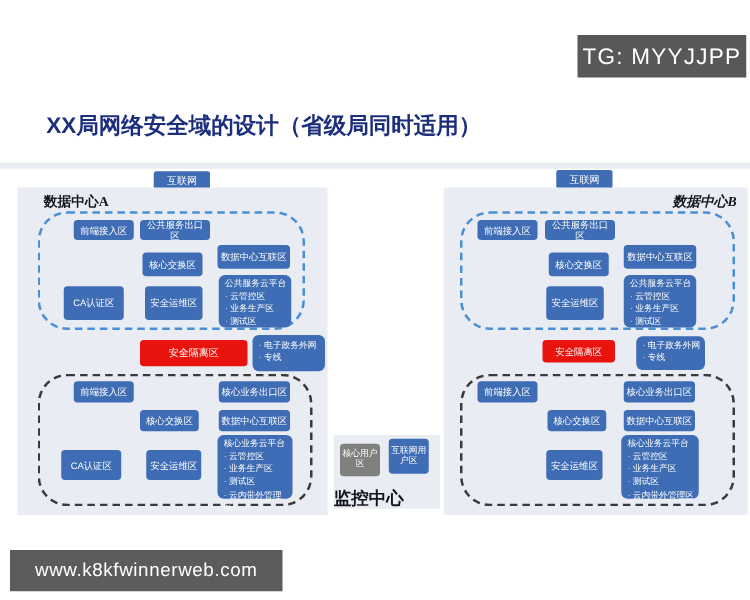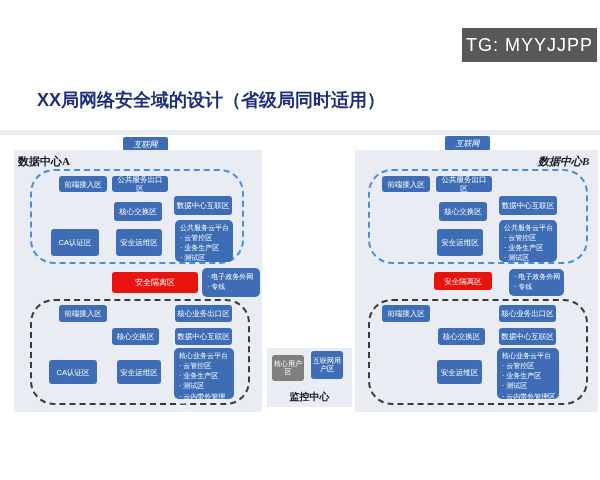--- a/index.html
+++ b/index.html
@@ -6,54 +6,54 @@
   .stage{position:relative;width:600px;height:480px;background:#fff;overflow:hidden;
          font-family:"Liberation Sans",sans-serif;}
   .abs{position:absolute;box-sizing:border-box;}
   .top-band{background:#eaeef2;}
   .tg-badge{background:var(--badge_gray,#58585a);color:#fff;font-size:18px;
             display:flex;align-items:center;justify-content:center;letter-spacing:1px;margin-top:20px;}
   .page-title{color:var(--title_navy,#1d2f7c);font-weight:bold;font-size:18px;white-space:nowrap;}
   .panel{background:var(--panel_bg,#e9edf3);}
   .dc-label{font-family:"Liberation Serif",serif;font-weight:bold;font-size:11px;color:#15151f;white-space:nowrap;}
   .inet-badge{background:var(--box_blue,#3e6db5);color:#fff;font-size:8px;border-radius:2px;
-              display:flex;align-items:center;justify-content:center;font-style:italic;}
+              display:flex;align-items:center;justify-content:center;}
   .dashed-blue{border:2px dashed var(--dashed_blue,#4a8fd4);border-radius:24px;}
   .dashed-dark{border:2px dashed var(--dashed_dark,#3a3a3a);border-radius:24px;}
   .zone-box{background:var(--box_blue,#3e6db5);color:#fff;border-radius:3px;font-size:7.5px;
             line-height:1.2;display:flex;align-items:center;justify-content:center;
             text-align:center;padding:1px 2px;}
   .zone-red{background:var(--isolation_red,#e8130c);font-weight:normal;}
   .zone-gray{background:var(--gray_box,#808080);}
   .cloud-box{background:var(--box_blue,#3e6db5);color:#fff;border-radius:5px;font-size:7px;
              line-height:1.45;padding:3px 3px 2px 5px;text-align:left;}
   .cloud-title{display:block;}
   .bullet-item{display:block;}
   .bullet-item::before{content:"·  ";}
-  .monitor-label{font-family:"Liberation Serif",serif;font-weight:bold;font-size:10px;color:#15151f;
-                 text-align:center;}
+  .monitor-label{font-family:"Liberation Serif",serif;font-weight:bold;font-size:14px;color:#15151f;
+                 text-align:left;}
   .footer-bar{background:var(--footer_gray,#5c5c5c);color:#fff;font-size:15px;
               display:flex;align-items:center;justify-content:center;letter-spacing:0.5px;}
 </style>
 </head>
 <body>
 
 <div class="stage">
 
   <div class="abs top-band" style="left:0;top:130;left:0px;top:130px;width:600px;height:5px;"></div>
 
   <div class="abs tg-badge" style="left:462px;top:8px;width:135px;height:34px;">TG: MYYJJPP</div>
 
   <div class="abs page-title" style="left:37px;top:88px;">XX局网络安全域的设计（省级局同时适用）</div>
 
   <div class="abs inet-badge" style="left:123px;top:137px;width:45px;height:15px;">互联网</div>
   <div class="abs inet-badge" style="left:445px;top:136px;width:45px;height:15px;">互联网</div>
 
   <div class="abs panel" style="left:14px;top:150px;width:248px;height:262px;"></div>
-  <div class="abs dc-label" style="left:18px;top:154px;">数据中心A</div>
+  <div class="abs dc-label" style="left:35px;top:154px;">数据中心A</div>
 
   <div class="abs dashed-blue" style="left:30px;top:169px;width:214px;height:95px;"></div>
   <div class="abs zone-box" style="left:59px;top:176px;width:48px;height:16px;">前端接入区</div>
   <div class="abs zone-box" style="left:112px;top:176px;width:56px;height:16px;">公共服务出口区</div>
   <div class="abs zone-box" style="left:114px;top:202px;width:48px;height:19px;">核心交换区</div>
   <div class="abs zone-box" style="left:174px;top:196px;width:58px;height:19px;">数据中心互联区</div>
   <div class="abs zone-box" style="left:51px;top:229px;width:48px;height:27px;">CA认证区</div>
   <div class="abs zone-box" style="left:116px;top:229px;width:46px;height:27px;">安全运维区</div>
   <div class="abs cloud-box" style="left:175px;top:220px;width:58px;height:42px;">
     <span class="cloud-title">公共服务云平台</span>
@@ -117,14 +117,15 @@
   <div class="abs zone-box" style="left:499px;top:328px;width:57px;height:17px;">数据中心互联区</div>
   <div class="abs zone-box" style="left:437px;top:360px;width:45px;height:24px;">安全运维区</div>
   <div class="abs cloud-box" style="left:497px;top:348px;width:62px;height:51px;">
     <span class="cloud-title">核心业务云平台</span>
     <span class="bullet-item">云管控区</span>
     <span class="bullet-item">业务生产区</span>
     <span class="bullet-item">测试区</span>
     <span class="bullet-item">云内带外管理区</span>
   </div>
 
+  <div class="abs footer-bar" style="left:8px;top:440px;width:218px;height:33px;">www.k8kfwinnerweb.com</div>
 
 </div>
 
 </body></html>

